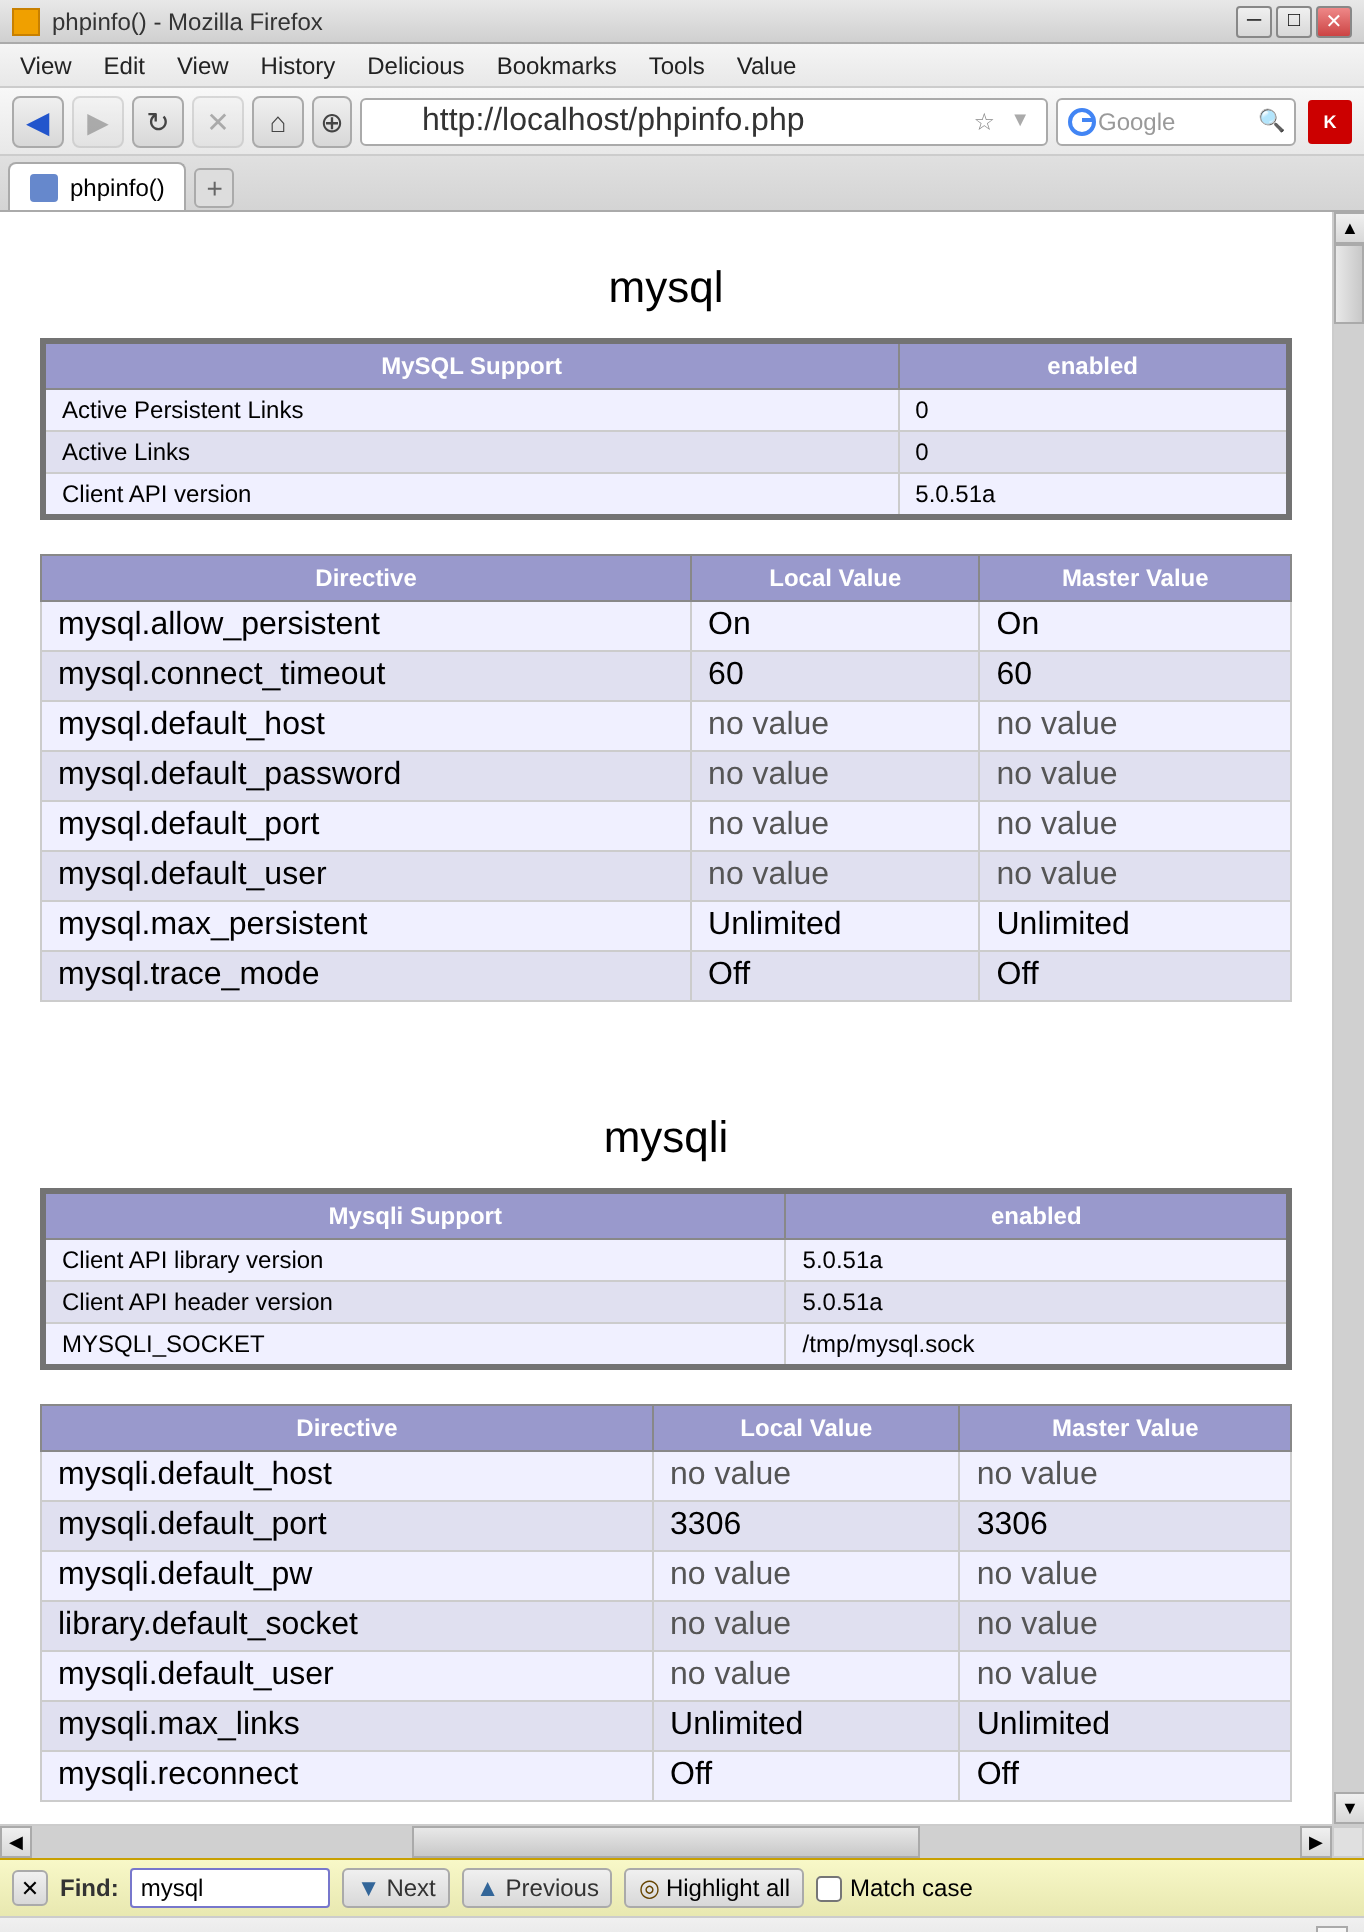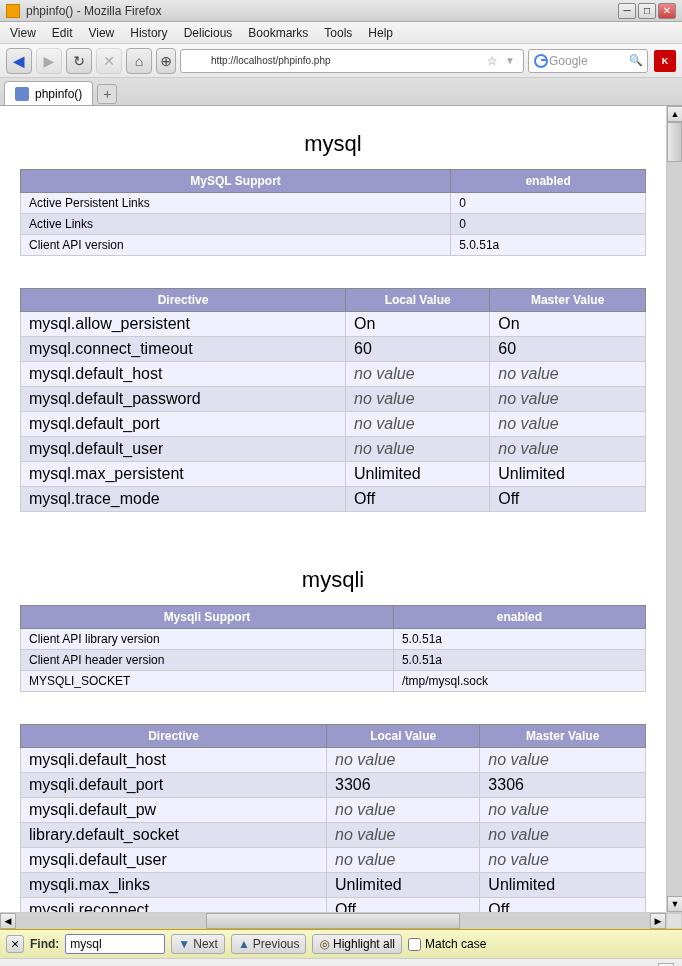--- a/index.html
+++ b/index.html
@@ -41,21 +41,21 @@
       display: flex;
       align-items: center;
       padding: 0 6px;
       gap: 4px;
       border-bottom: 1px solid #ccc;
     }
     .nav-btn { width: 26px; height: 26px; border: 1px solid #aaa; border-radius: 4px; background: linear-gradient(to bottom, #f0f0f0, #d8d8d8); display: flex; align-items: center; justify-content: center; cursor: pointer; font-size: 14px; color: #444; }
     .nav-btn.disabled { opacity: 0.4; cursor: default; }
     .nav-btn.back { color: #2255cc; font-weight: bold; }
     .address-bar { flex: 1; height: 24px; border: 1px solid #aaa; border-radius: 3px; padding: 0 6px; font-size: 12px; background: white; display: flex; align-items: center; }
-    .address-text { flex: 1; font-size: 10px; color: #333; padding-left: 24px; }
+    .address-text { flex: 1; font-size: 16px; color: #333; padding-left: 24px; }
     .star-btn { width: 22px; height: 22px; display: flex; align-items: center; justify-content: center; color: #888; cursor: pointer; }
     .search-bar { width: 120px; height: 24px; border: 1px solid #aaa; border-radius: 3px; display: flex; align-items: center; padding: 0 4px; background: white; }
     .search-text { font-size: 12px; color: #999; flex: 1; }
     .search-icon { color: #555; font-size: 11px; }
     .kaspersky-icon { width: 22px; height: 22px; background: #c00; border-radius: 2px; display: flex; align-items: center; justify-content: center; color: white; font-size: 9px; font-weight: bold; margin-left: 2px; }
 
     
     .tab-bar {
       background: linear-gradient(to bottom, #e0e0e0, #d4d4d4);
       height: 28px;
@@ -82,26 +82,26 @@
       padding: 10px 20px;
     }
     .scroll-content::-webkit-scrollbar { width: 16px; }
     .scroll-content::-webkit-scrollbar-track { background: #f0f0f0; border: 1px solid #ccc; }
     .scroll-content::-webkit-scrollbar-thumb { background: linear-gradient(to right, #e0e0e0, #c8c8c8); border: 1px solid #aaa; }
 
     
     .section-title { text-align: center; font-size: 22px; font-weight: normal; color: #000; margin: 15px 0 12px; }
 
     
-    .info-table { width: 100%; border-collapse: collapse; margin-bottom: 32px; border: 1px solid #737373; }
+    .info-table { width: 100%; border-collapse: collapse; margin-bottom: 17px; border: 3px solid #737373; }
     .info-table th { background: #9999cc; color: #fff; text-align: center; padding: 4px 8px; font-size: 12px; font-weight: bold; border: 1px solid #888; }
     .info-table td { padding: 3px 8px; font-size: 12px; border: 1px solid #ccc; }
     .info-table tr:nth-child(even) td { background: #e0e0f0; }
     .info-table tr:nth-child(odd) td { background: #f0f0ff; }
-    .italic-val { font-style: italic; color: #555; }
+    .italic-val { color: #555; }
     .directive-table { width: 100%; border-collapse: collapse; margin-bottom: 20px; border: 1px solid #888; }
     .directive-table th { background: #9999cc; color: #fff; text-align: center; padding: 4px 8px; font-size: 12px; font-weight: bold; border: 1px solid #888; }
     .directive-table td { padding: 3px 8px; font-size: 16px; border: 1px solid #ccc; }
     .directive-table tr:nth-child(even) td { background: #e0e0f0; }
     .directive-table tr:nth-child(odd) td { background: #f0f0ff; }
     .separator { height: 20px; }
 
     
     .status-bar {
       height: 24px;
@@ -171,21 +171,21 @@
 </div>
 
 <div class="menu-bar">
   <div class="menu-item">View</div>
   <div class="menu-item">Edit</div>
   <div class="menu-item">View</div>
   <div class="menu-item">History</div>
   <div class="menu-item">Delicious</div>
   <div class="menu-item">Bookmarks</div>
   <div class="menu-item">Tools</div>
-  <div class="menu-item">Help</div>
+  <div class="menu-item">Value</div>
 </div>
 
 <div class="nav-bar">
   <div class="nav-btn back">◀</div>
   <div class="nav-btn disabled">▶</div>
   <div class="nav-btn">↻</div>
   <div class="nav-btn disabled">✕</div>
   <div class="nav-btn">⌂</div>
   <div class="nav-btn" style="width:20px;">⊕</div>
   <div class="address-bar">

